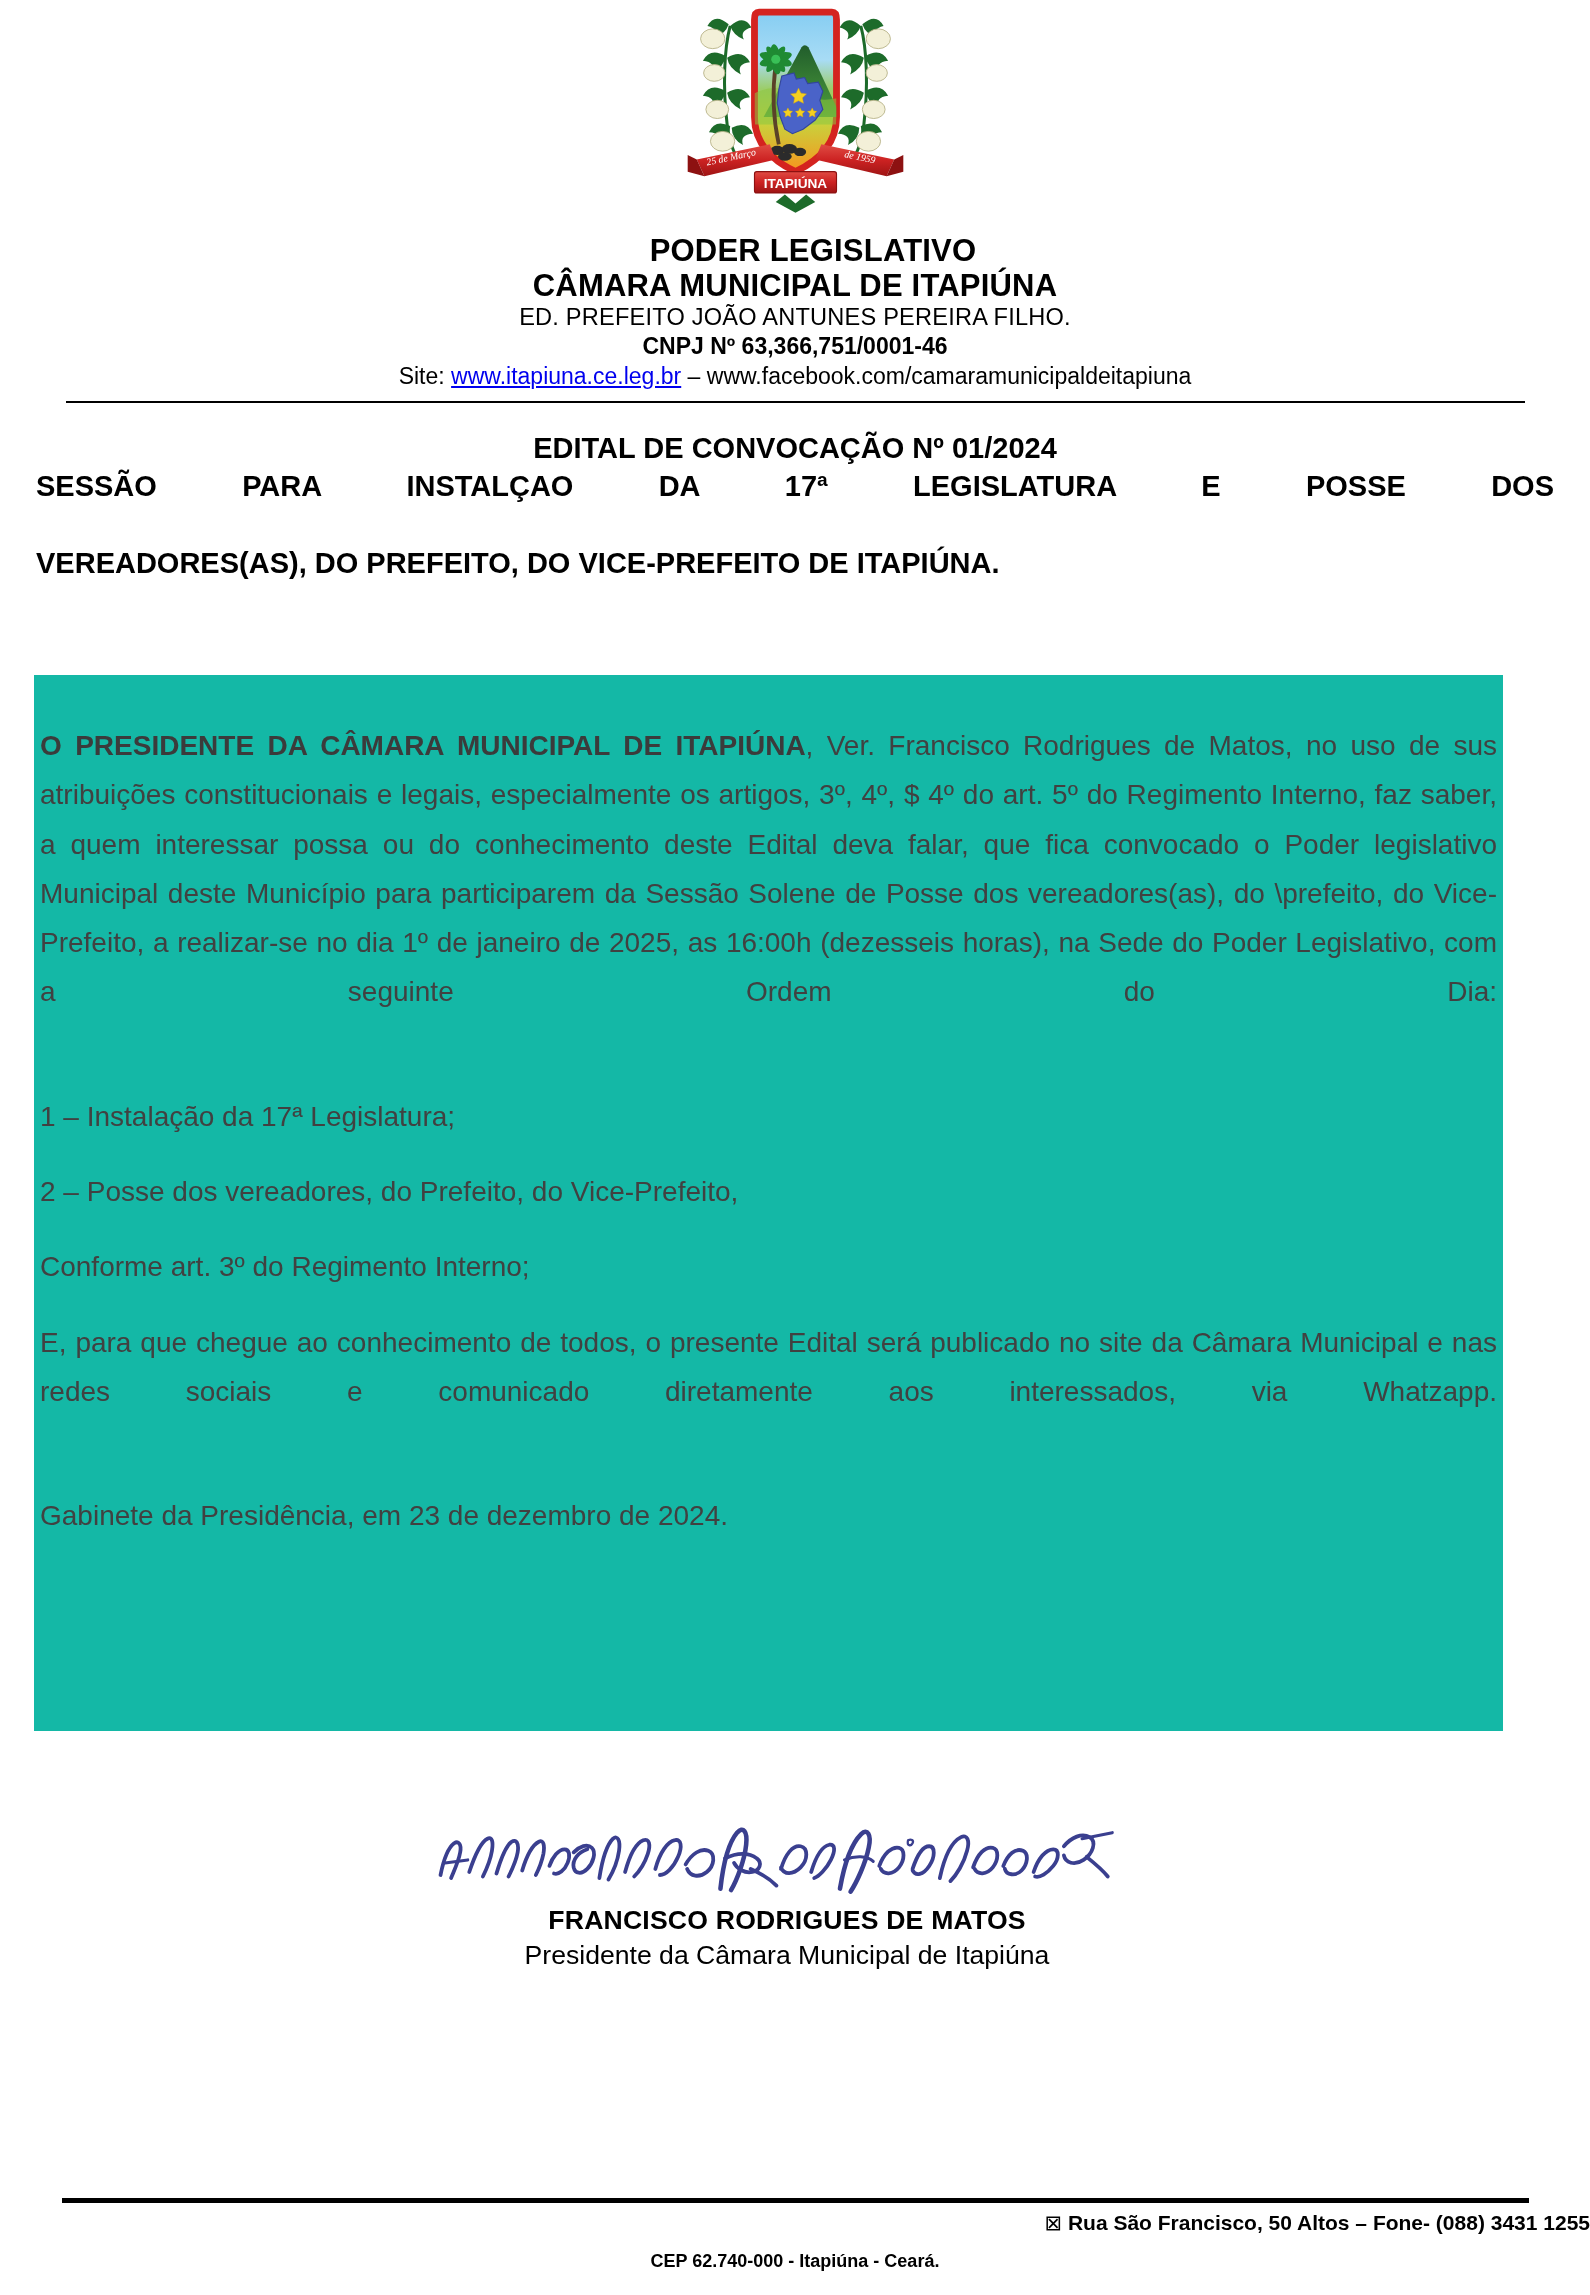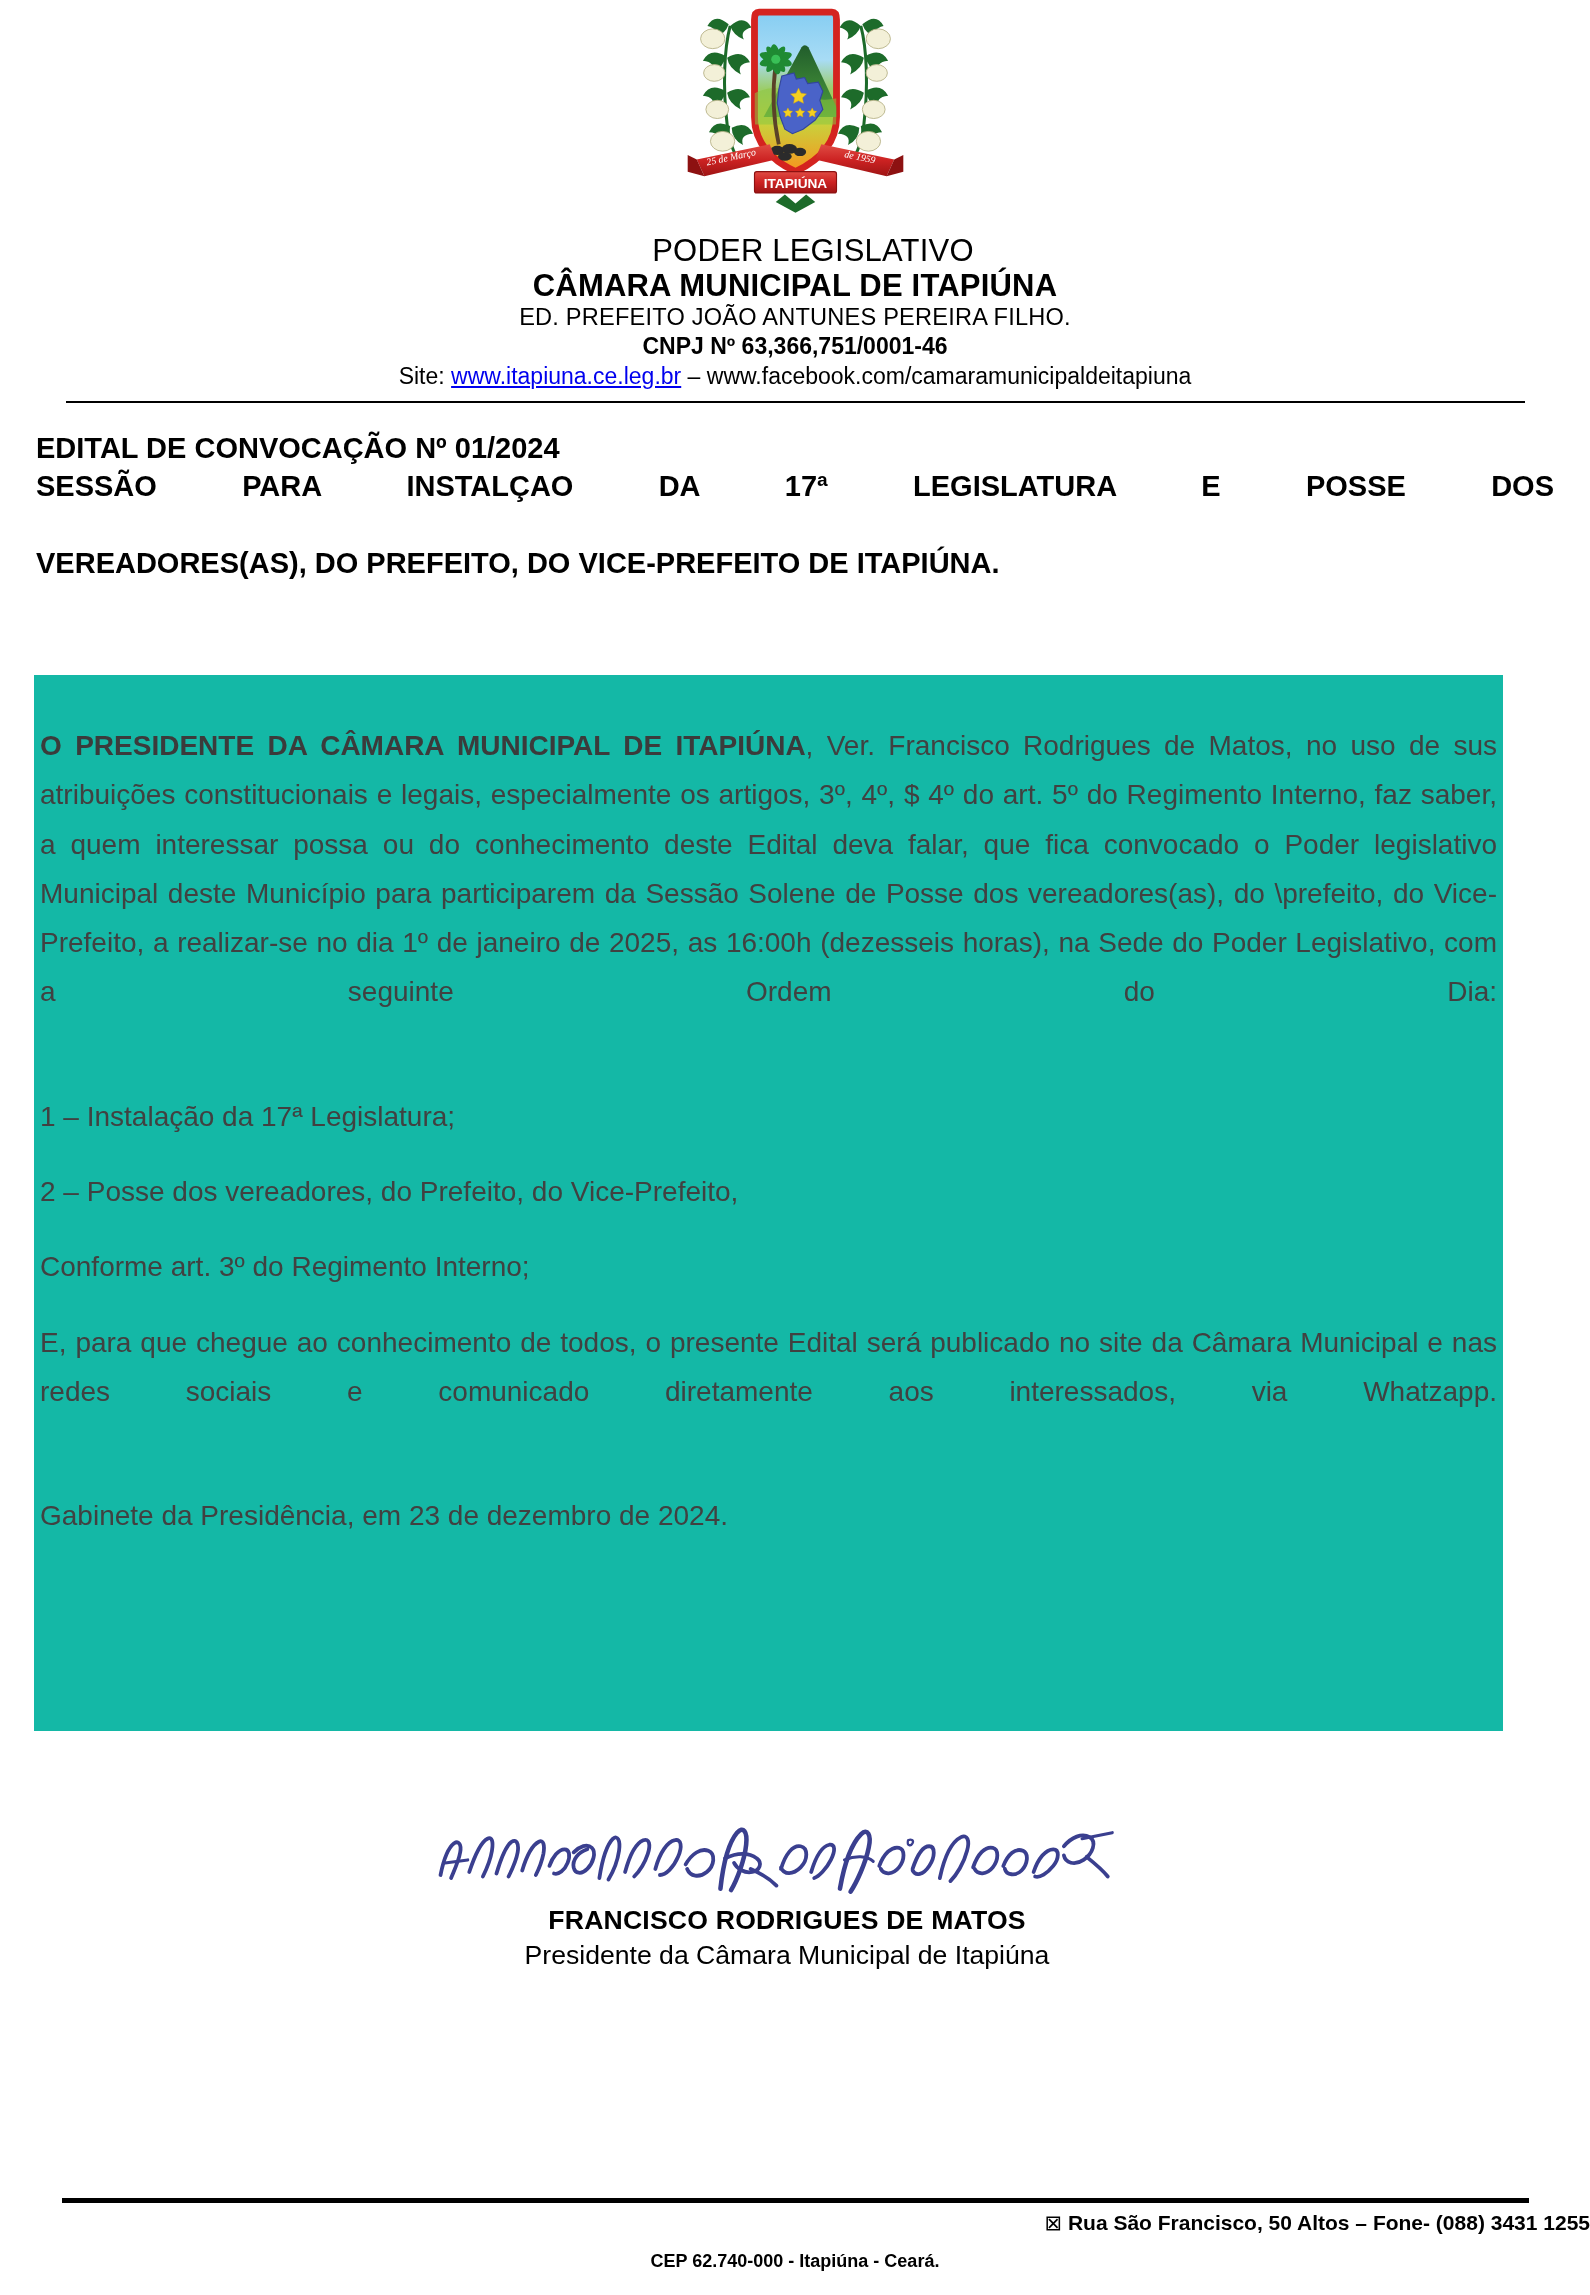--- a/index.html
+++ b/index.html
@@ -31,21 +31,21 @@
   }
   .brasao svg { display: block; width: 243px; height: 228px; }
 
   .header-lines {
     text-align: center;
     line-height: 1.13;
     margin-top: 1.5px;
   }
   .hl1 {
     font-size: 31px;
-    font-weight: normal;
+    font-weight: bold;
     letter-spacing: 0.2px;
     margin-left: 36px;
   }
   .hl2 {
     font-size: 31px;
     font-weight: bold;
     letter-spacing: 0.2px;
   }
   .hl3 {
     font-size: 23.6px;
@@ -78,21 +78,21 @@
   
   .title-block {
     margin: 26px 0 0 0;
     padding: 0 36px 0 36px;
     font-size: 29px;
     font-weight: bold;
     line-height: 1.33;
     text-align: justify;
     text-justify: inter-word;
   }
-  .title-line1 { text-align: left; }
+  .title-line1 { text-align: center; }
   .title-line2 { text-align: justify; }
   .title-line2::after {
     content: "";
     display: inline-block;
     width: 100%;
   }
   .title-line3 { text-align: left; }
 
   
   .body-panel {

